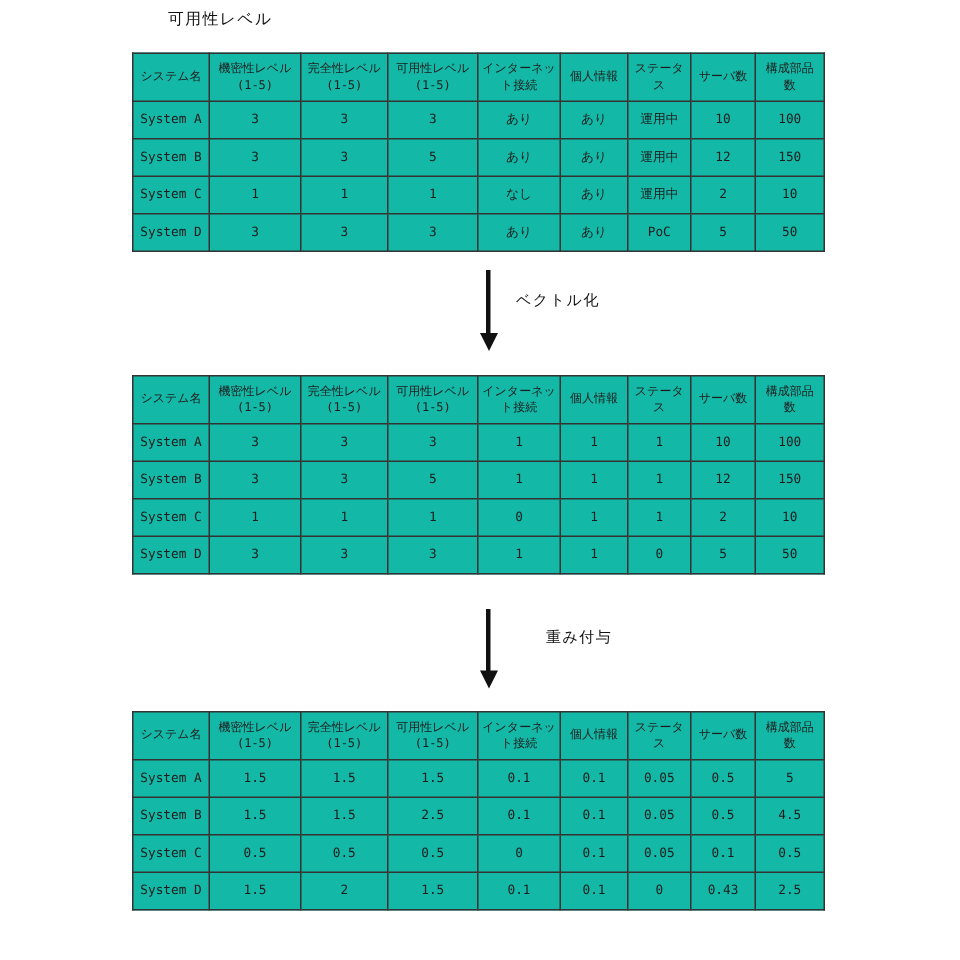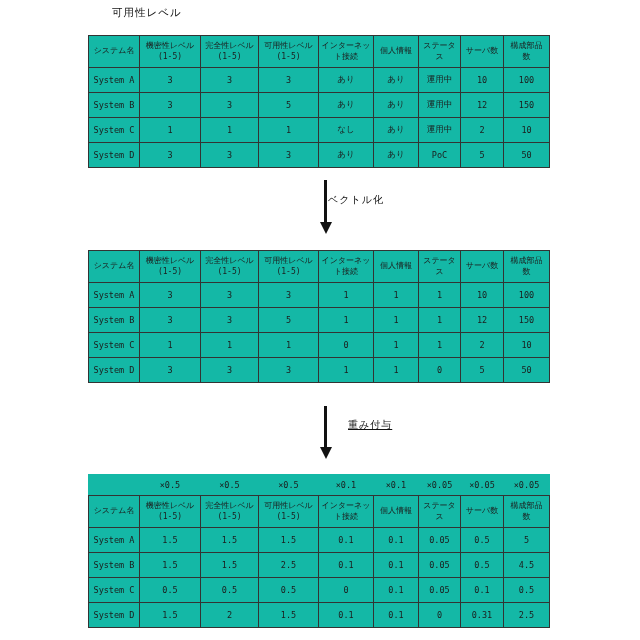--- a/index.html
+++ b/index.html
@@ -80,22 +80,22 @@
   .arrow1-head { left: 320px; top: 222px; }
   .arrow2-line { left: 324px; top: 406px; height: 42px; }
   .arrow2-head { left: 320px; top: 447px; }
   .arrow-label {
     position: absolute;
     font-size: 10px;
     letter-spacing: 1px;
     color: #111111;
     white-space: nowrap;
   }
-  .label1 { left: 328px; top: 193px; text-align: right; }
-  .label2 { left: 348px; top: 418px; text-decoration: underline; }
+  .label1 { left: 344px; top: 193px; text-align: right; }
+  .label2 { left: 364px; top: 418px; }
 </style>
 </head>
 <body>
 
 <div class="page">
 
   <div class="title">可用性レベル</div>
 
   <table class="sys-table t1">
       <colgroup>
@@ -265,31 +265,20 @@
         <col style="width: 61px;">
         <col style="width: 58px;">
         <col style="width: 60px;">
         <col style="width: 55px;">
         <col style="width: 45px;">
         <col style="width: 42px;">
         <col style="width: 43px;">
         <col style="width: 46px;">
       </colgroup>
       <tbody>
-        <tr class="weights-row">
-          <td></td>
-          <td>×0.5</td>
-          <td>×0.5</td>
-          <td>×0.5</td>
-          <td>×0.1</td>
-          <td>×0.1</td>
-          <td>×0.05</td>
-          <td>×0.05</td>
-          <td>×0.05</td>
-        </tr>
         <tr>
           <th>システム名</th>
           <th>機密性レベル
 (1-5)</th>
           <th>完全性レベル
 (1-5)</th>
           <th>可用性レベル
 (1-5)</th>
           <th>インターネッ
 ト接続</th>
@@ -334,19 +323,19 @@
           <td>0.5</td>
         </tr>
         <tr>
           <td>System D</td>
           <td>1.5</td>
           <td>2</td>
           <td>1.5</td>
           <td>0.1</td>
           <td>0.1</td>
           <td>0</td>
-          <td>0.31</td>
+          <td>0.43</td>
           <td>2.5</td>
         </tr>
       </tbody>
     </table>
 
 </div>
 
 </body></html>

